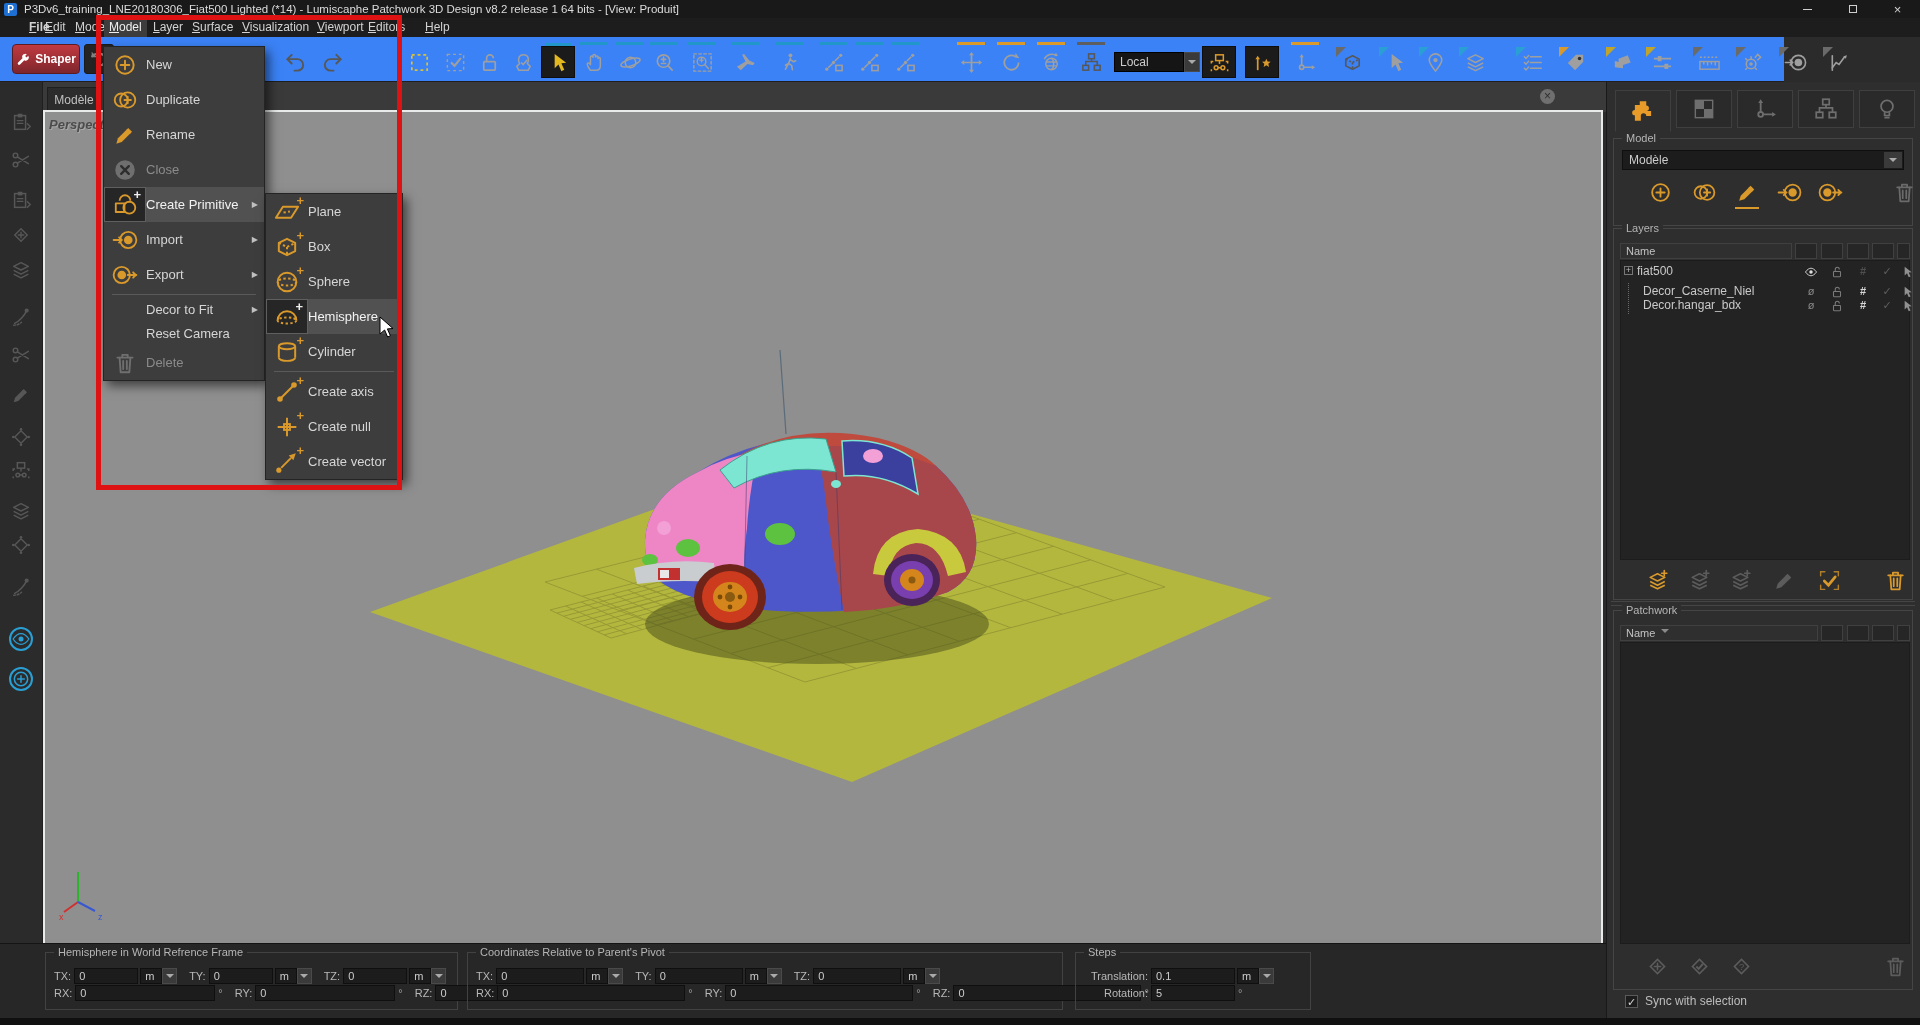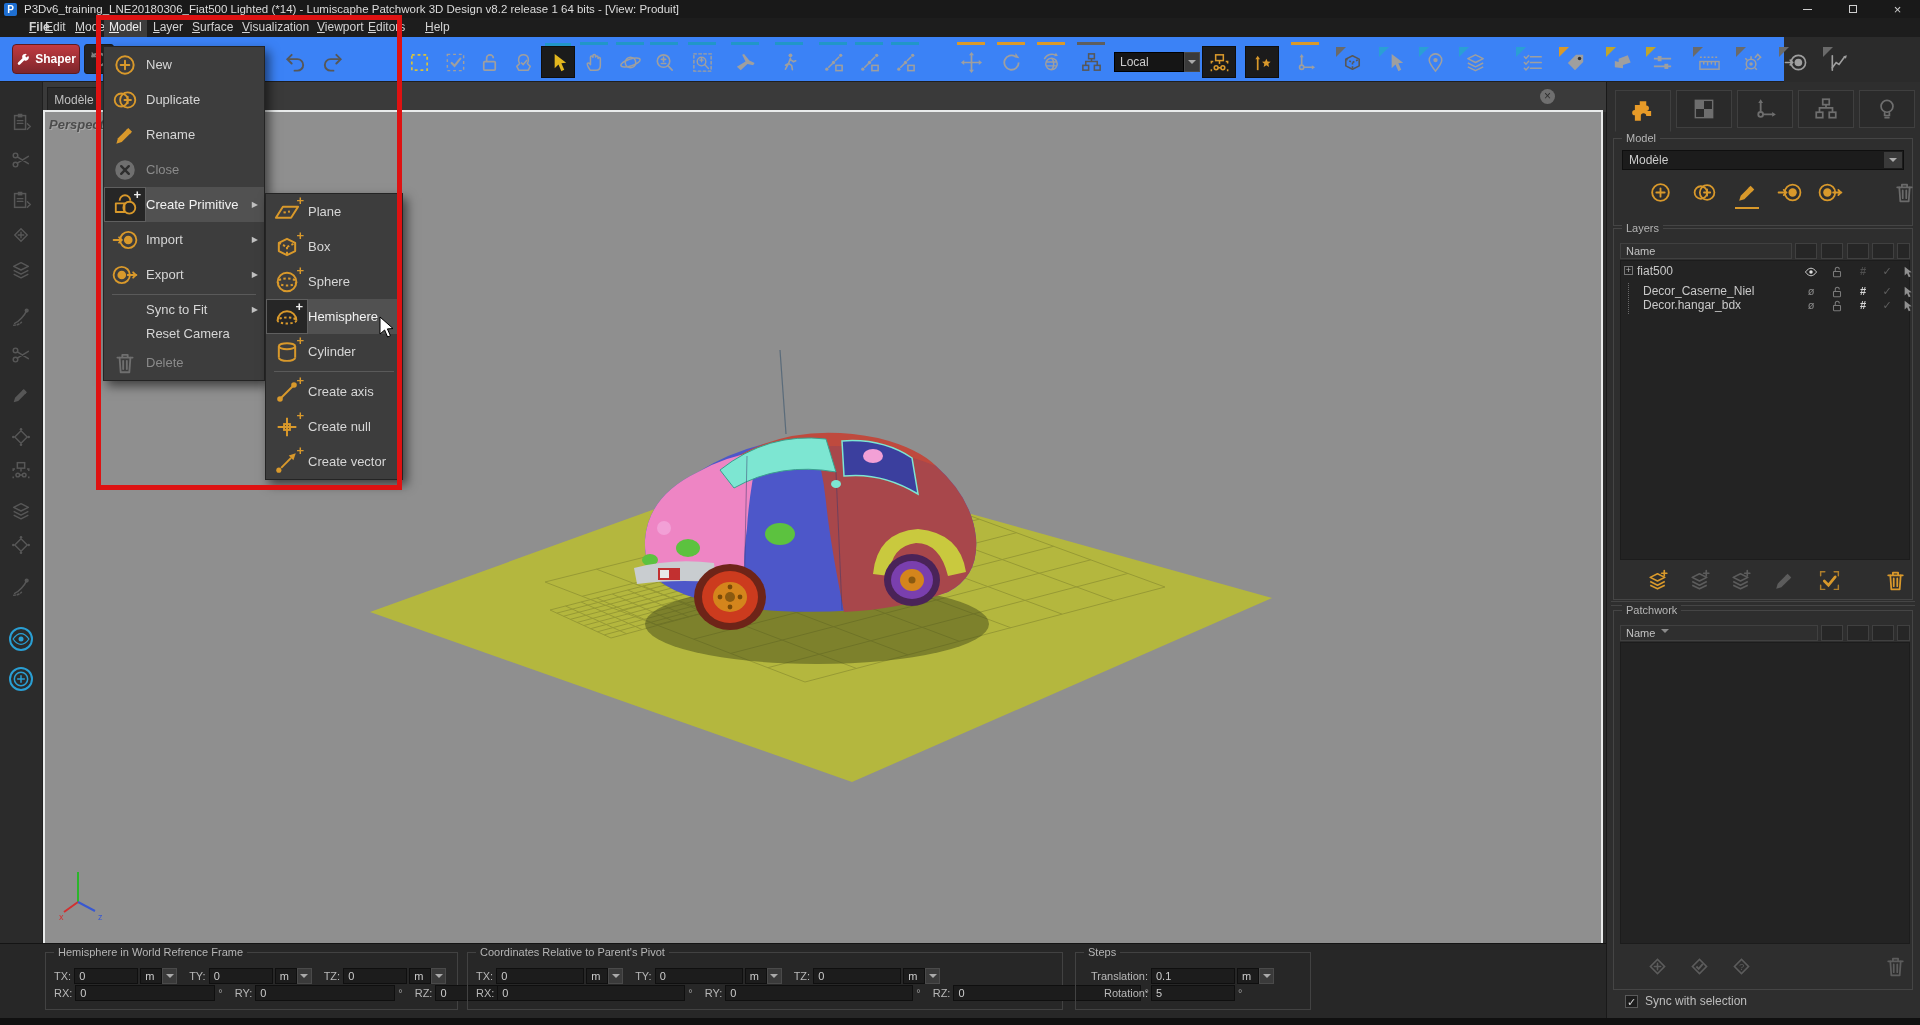--- a/index.html
+++ b/index.html
@@ -1284,21 +1284,21 @@
           <svg class="ic">
             <use href="#sy-export"></use>
           </svg>
         </div>
         <span class="mlb">Export</span>
         <span class="arr">▶</span>
       </div>
       <div class="msep"></div>
       <div class="mi short">
         <div class="mic"></div>
-        <span class="mlb">Sync to Fit</span>
+        <span class="mlb">Decor to Fit</span>
         <span class="arr">▶</span>
       </div>
       <div class="mi short">
         <div class="mic"></div>
         <span class="mlb">Reset Camera</span>
       </div>
       <div class="mi dis">
         <div class="mic">
           <svg class="ic">
             <use href="#sy-trash"></use>

